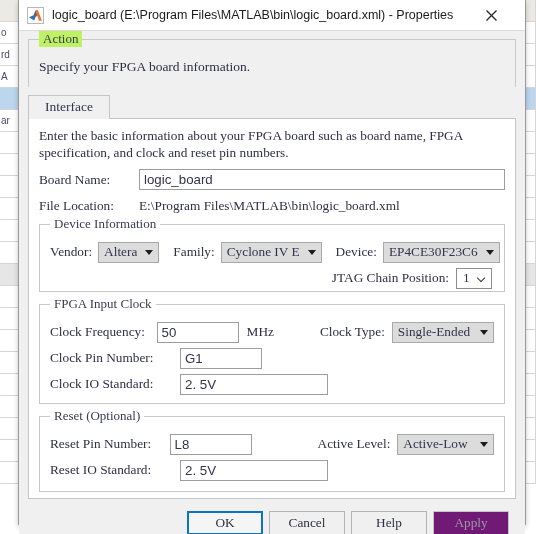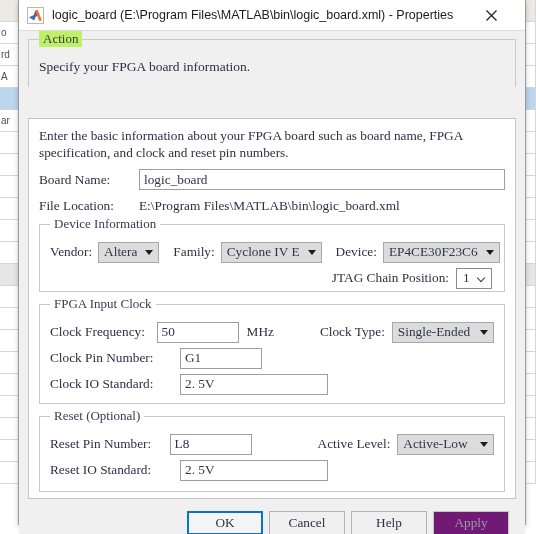--- a/index.html
+++ b/index.html
@@ -212,21 +212,21 @@
     color: #2f2f45;
     white-space: nowrap;
   }
 
   
   .tbox {
     box-sizing: border-box;
     border: 1px solid #9d9d9d;
     background: #ffffff;
     height: 21px;
-    font-family: Liberation Serif, serif;
+    font-family: Liberation Sans, sans-serif;
     font-size: 13.3px;
     color: #33334d;
     padding: 0 4px;
     line-height: 19px;
     outline: none;
     border-radius: 0;
   }
   .tbox::placeholder { color: #9a9aa8; }
 
   
@@ -394,20 +394,21 @@
   </div>
 
   <div id="dlg-body">
 
     <div class="group" id="action-group">
       <span class="legend">Action</span>
       <div id="action-text">Specify your FPGA board information.</div>
     </div>
 
     <div id="tabstrip">
+      <div class="tab">Interface</div>
     </div>
 
     <div id="tabpage">
 
       <div id="intro">Enter the basic information about your FPGA board such as board name, FPGA
 specification, and clock and reset pin numbers.</div>
 
       <div class="formrow" style="height:27px;">
         <span class="lbl" style="width:92px;display:inline-block;">Board Name:</span>
         <input class="tbox" type="text" style="width: 366px; margin-left: 8px;" value="logic_board">

